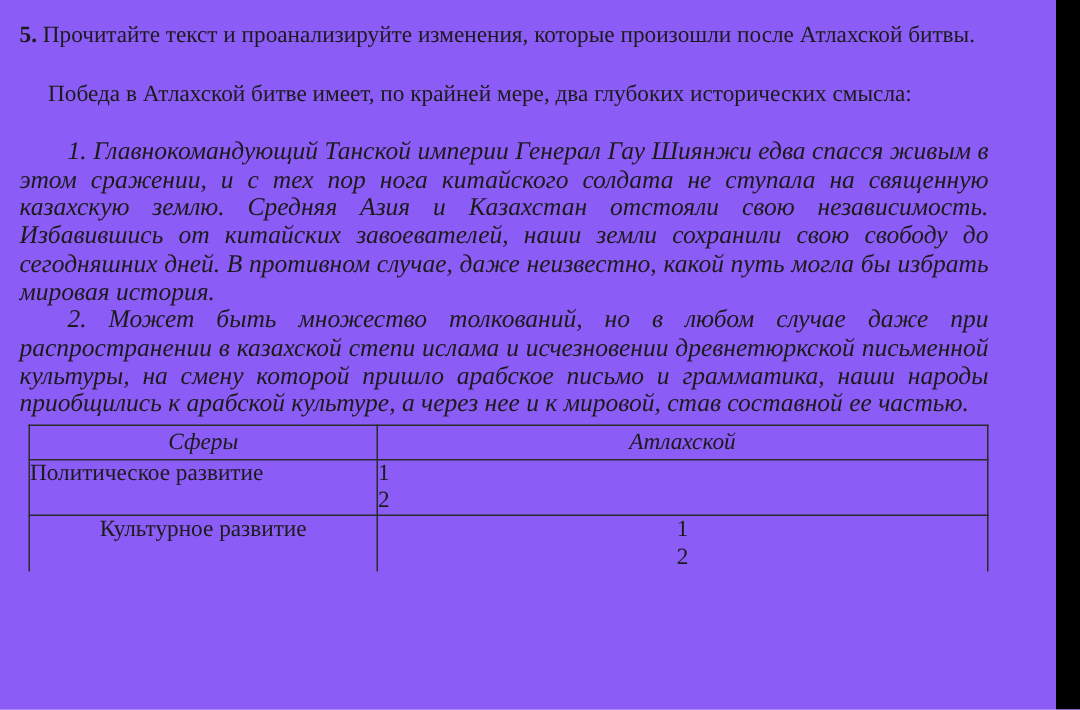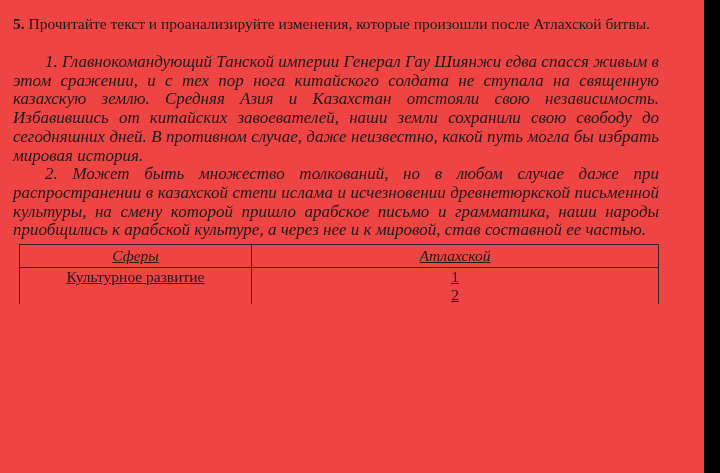--- a/index.html
+++ b/index.html
@@ -1,20 +1,20 @@
 <!DOCTYPE html>
 <html><head>
 <meta charset="utf-8">
 <style>
   html, body { margin: 0; padding: 0; }
   .page {
     position: relative;
     width: 720px;
     height: 473px;
-    background: #ef4444;
+    background: #8b5cf6;
     overflow: hidden;
     font-family: "Liberation Serif", serif;
     color: #1b1b1b;
   }
   .scan-bar {
     position: absolute;
     top: 0;
     right: 0;
     width: 16px;
     height: 473px;
@@ -45,21 +45,20 @@
     font-size: 17px;
     line-height: 18.7px;
   }
   .para + .para { margin-top: 0; }
   table.worksheet {
     margin-top: 4px;
     margin-left: 6px;
     width: 640px;
     border-collapse: collapse;
     table-layout: fixed;
-    text-decoration: underline;
   }
   table.worksheet th, table.worksheet td {
     border: 1.5px solid #2a2a2a;
     font-size: 15.5px;
     padding: 0;
   }
   table.worksheet th {
     font-style: italic;
     font-weight: normal;
     text-align: center;
@@ -83,32 +82,40 @@
 <body>
 
 <div class="page">
   <div class="content">
 
     <div class="task">
       <span class="task-number">5.</span>
       <span>Прочитайте текст и проанализируйте изменения, которые произошли после Атлахской битвы.</span>
     </div>
 
+    <div class="intro">Победа в Атлахской битве имеет, по крайней мере, два глубоких исторических смысла:</div>
 
     <div class="para">1. Главнокомандующий Танской империи Генерал Гау Шиянжи едва спасся живым в этом сражении, и с тех пор нога китайского солдата не ступала на священную казахскую землю. Средняя Азия и Казахстан отстояли свою независимость. Избавившись от китайских завоевателей, наши земли сохранили свою свободу до сегодняшних дней. В противном случае, даже неизвестно, какой путь могла бы избрать мировая история.</div>
     <div class="para">2. Может быть множество толкований, но в любом случае даже при распространении в казахской степи ислама и исчезновении древнетюркской письменной культуры, на смену которой пришло арабское письмо и грамматика, наши народы приобщились к арабской культуре, а через нее и к мировой, став составной ее частью.</div>
 
     <table class="worksheet">
       <thead>
         <tr>
           <th class="col-sphere">Сферы</th>
           <th>Атлахской</th>
         </tr>
       </thead>
       <tbody>
+        <tr>
+          <td class="sphere">Политическое развитие</td>
+          <td class="changes">
+            <div>1</div>
+            <div>2</div>
+          </td>
+        </tr>
         <tr class="last-row">
           <td class="sphere">Культурное развитие</td>
           <td class="changes">
             <div>1</div>
             <div>2</div>
           </td>
         </tr>
       </tbody>
     </table>
 

